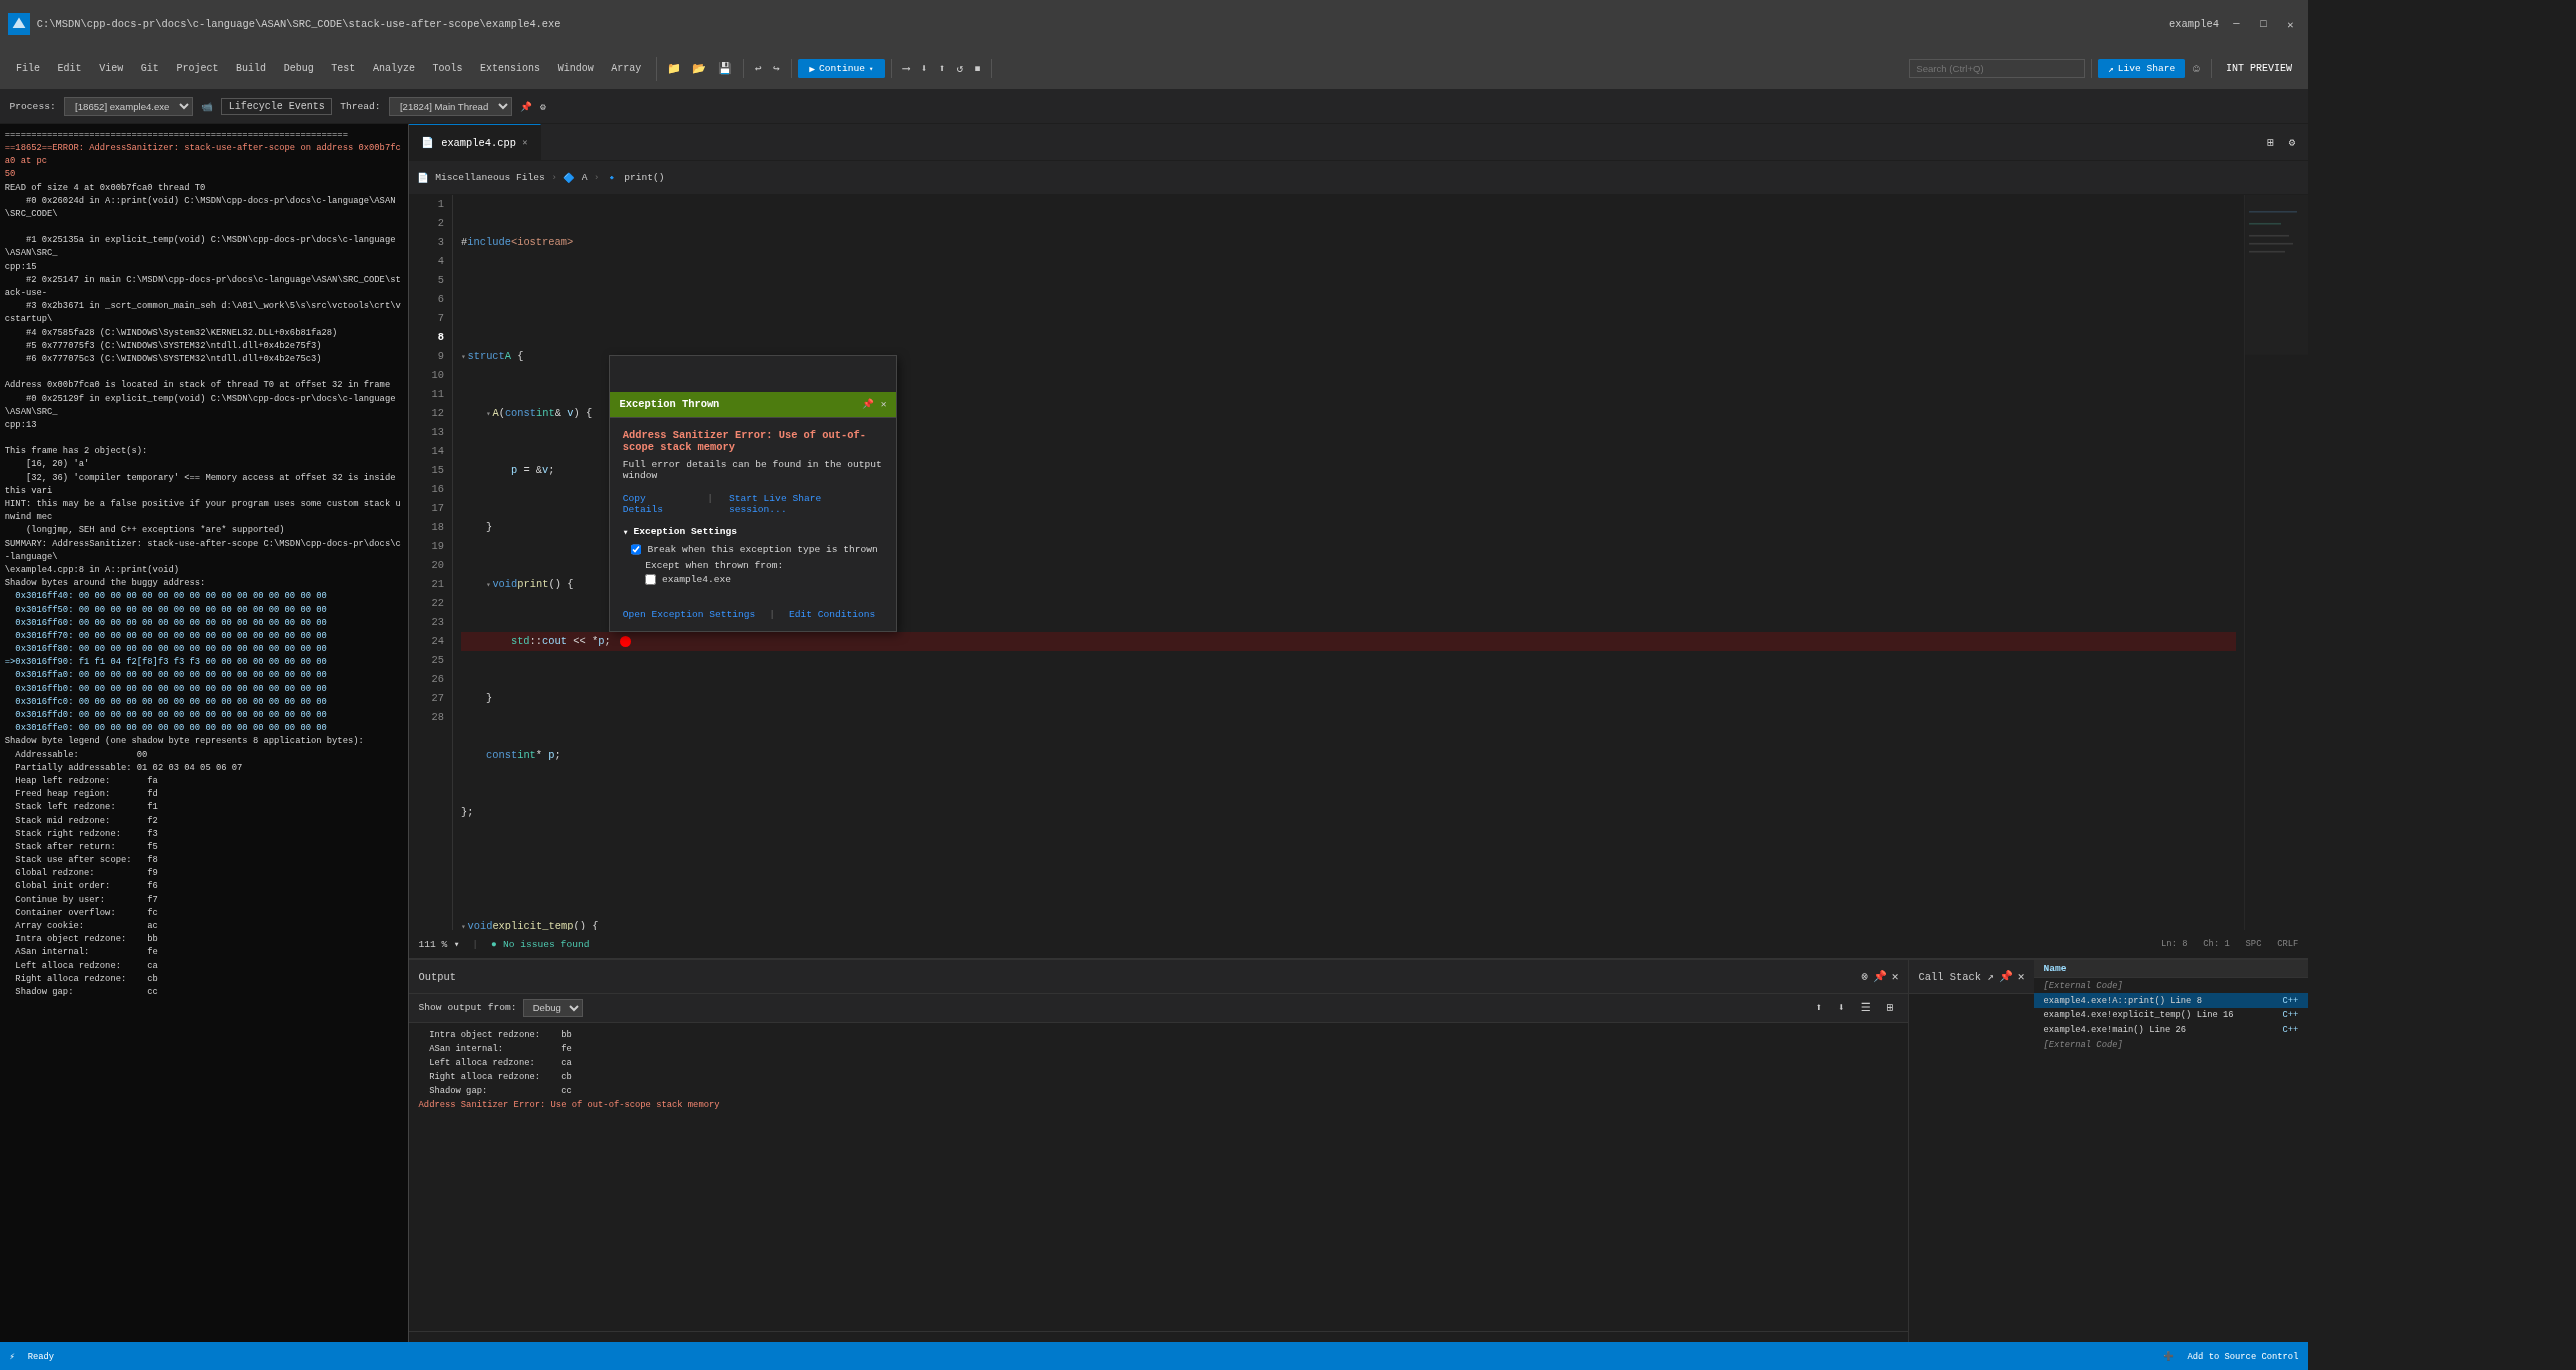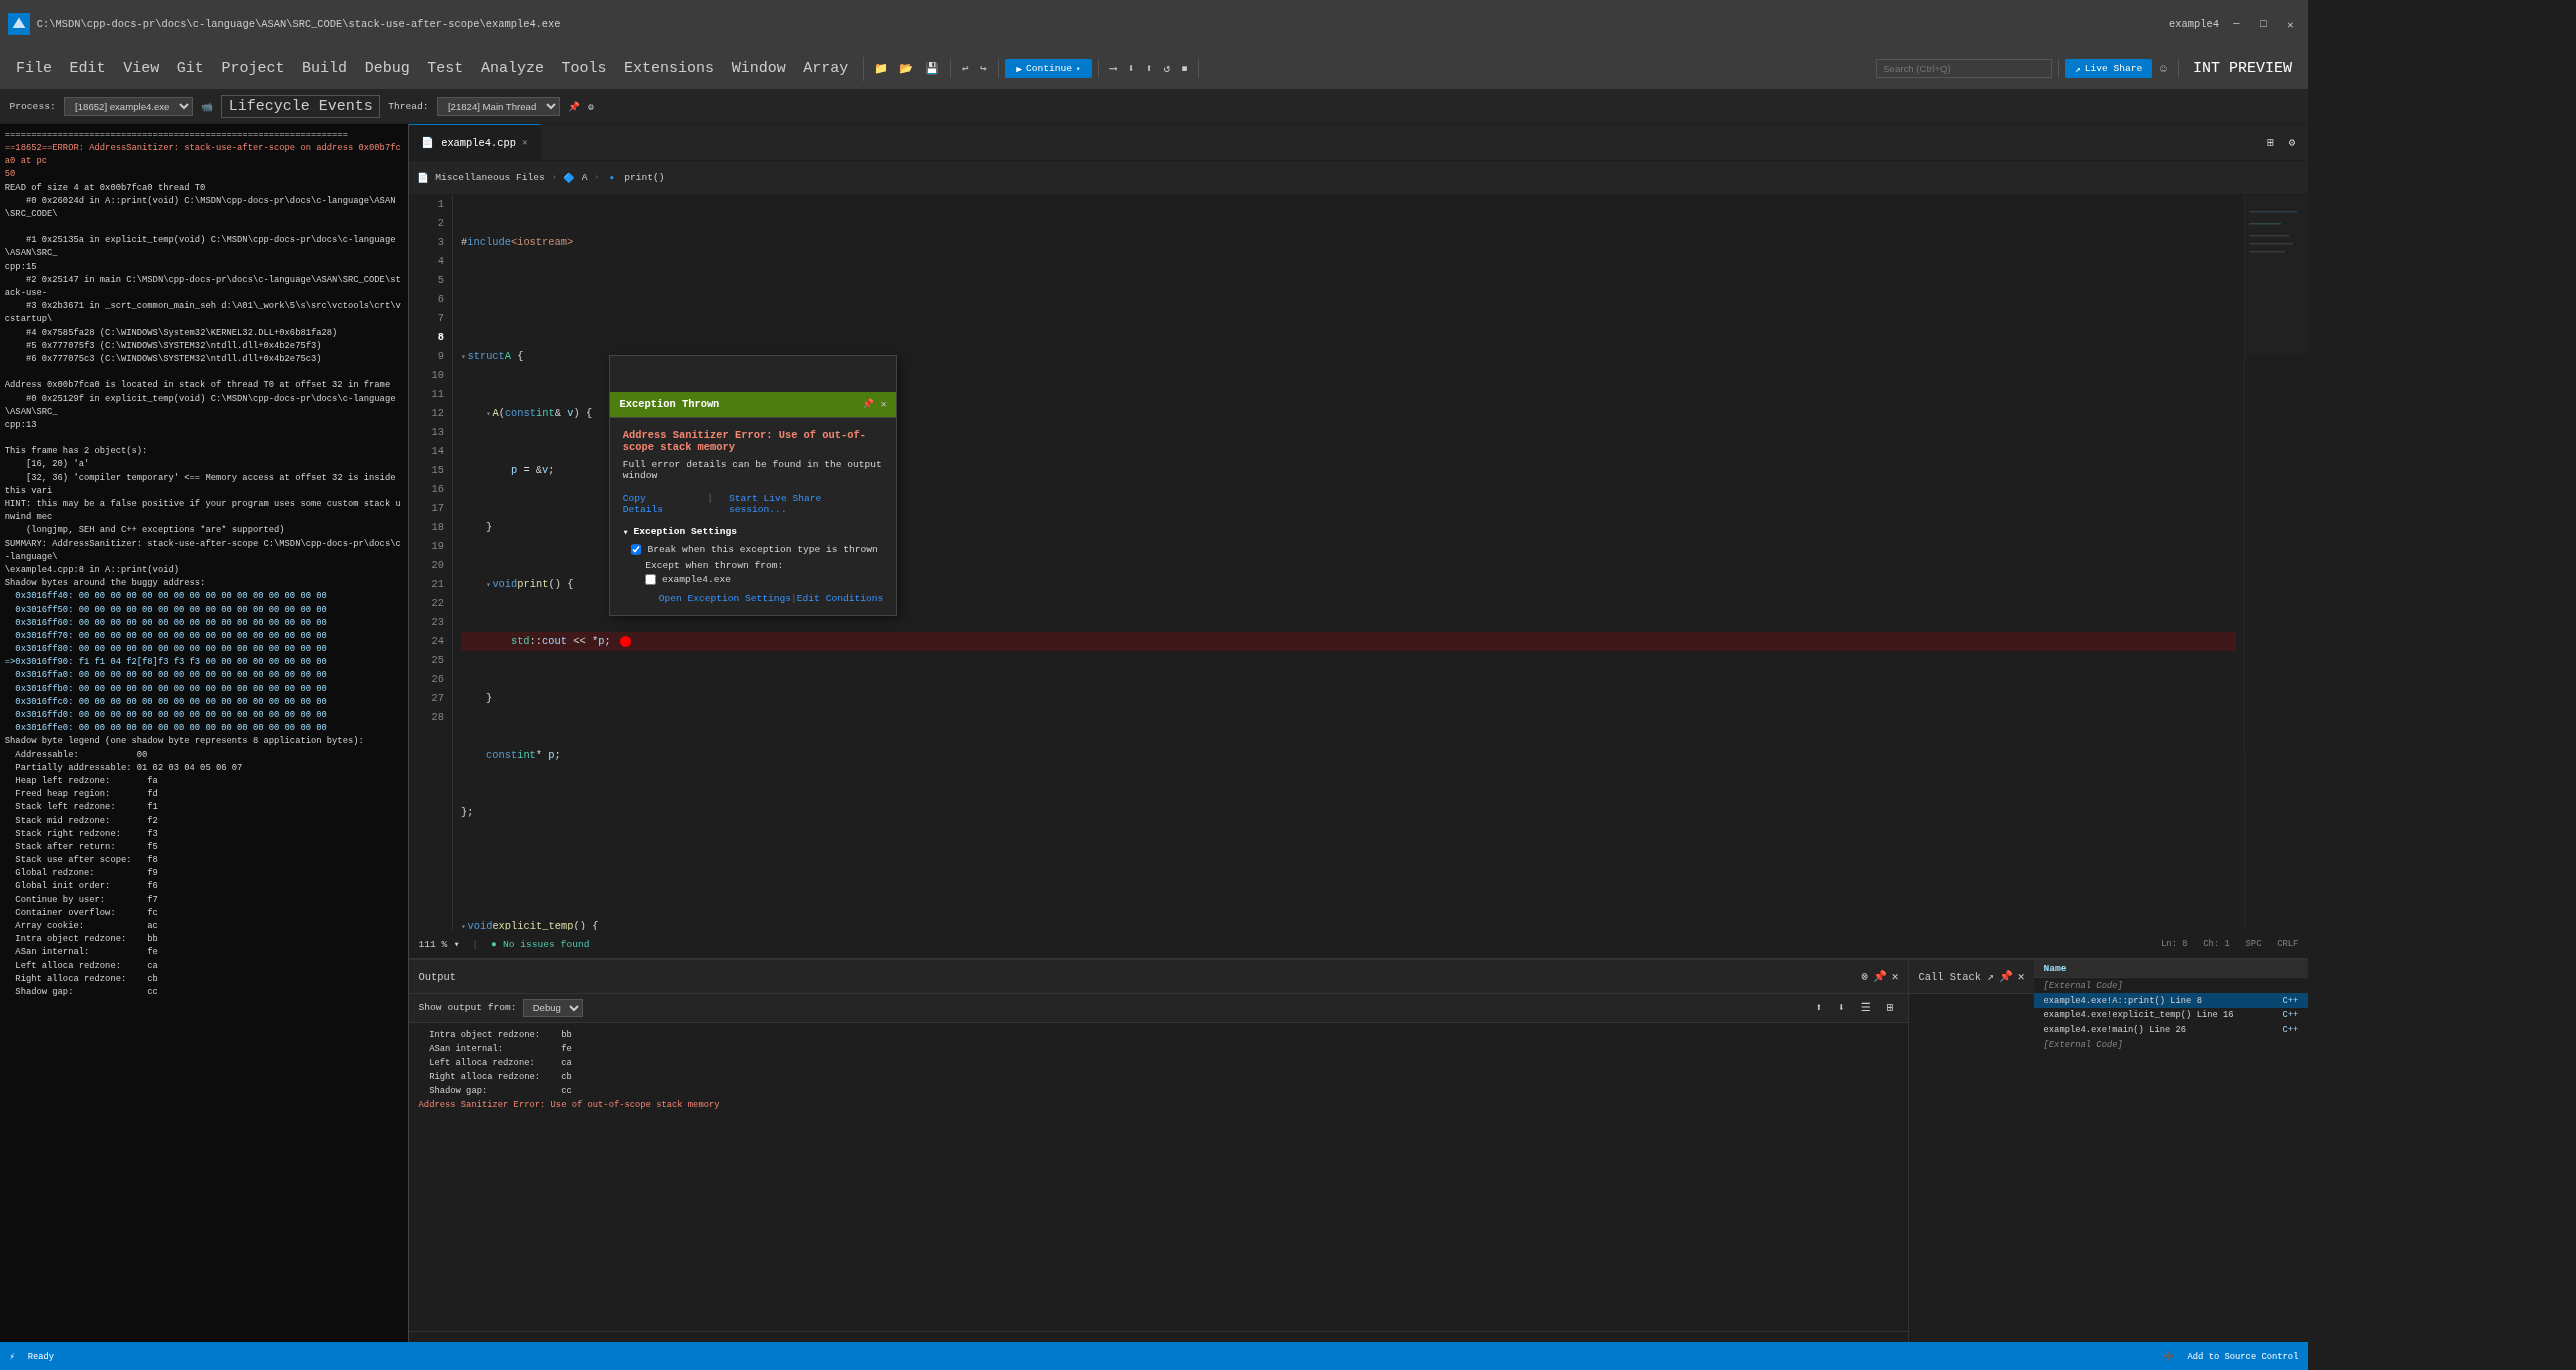--- a/index.html
+++ b/index.html
@@ -12,21 +12,21 @@
     }
     #title-bar .left { display: flex; align-items: center; gap: 6.4px; color: #ccc; font-size: 10.4px; }
     #title-bar .right { display: flex; align-items: center; gap: 8px; color: #ccc; font-size: 10.4px; }
     .title-icon { width: 22.4px; height: 22.4px; background: #007acc; display: flex; align-items: center; justify-content: center; color: white; font-size: 11.2px; font-weight: bold; }
 
     
     #menu-bar {
       display: flex; align-items: center; background: #3c3c3c; height: 42px;
       padding: 0 8px; gap: 3.2px; border-bottom: 0.8px solid #252526;
     }
-    .menu-item { color: #ccc; padding: 3.2px 8px; font-size: 15px; cursor: pointer; }
+    .menu-item { color: #ccc; padding: 3.2px 8px; font-size: 10px; cursor: pointer; }
     .menu-sep { width: 0.8px; height: 24px; background: #555; margin: 0 3.2px; }
     .search-box { background: #3c3c3c; border: 0.8px solid #555; color: #ccc; padding: 3.2px 6.4px; font-size: 9.6px; width: 176px; margin-left: auto; }
     .live-share-btn { background: #007acc; color: white; padding: 3.2px 9.6px; font-size: 9.6px; cursor: pointer; display: flex; align-items: center; gap: 4px; border-radius: 1.6px; }
     .continue-btn { background: #007acc; color: white; padding: 3.2px 11.2px; font-size: 9.6px; cursor: pointer; display: flex; align-items: center; gap: 4px; border-radius: 1.6px; }
 
     
     #terminal-panel {
       width: 409px; background: #0c0c0c; color: #d4d4d4; overflow-y: auto;
       font-size: 8.8px; line-height: 1.5; padding: 4.8px;
       border-right: 0.8px solid #444;
@@ -86,21 +86,21 @@
     #exception-popup .popup-body { padding: 11.2px 12.8px; }
     #exception-popup .error-title { color: #f48771; font-size: 10.4px; font-weight: bold; margin-bottom: 6.4px; }
     #exception-popup .error-detail { color: #d4d4d4; font-size: 9.6px; margin-bottom: 11.2px; }
     #exception-popup .links { display: flex; gap: 16px; margin-bottom: 11.2px; margin-top: 8px; }
     #exception-popup .link { color: #3794ff; font-size: 9.6px; cursor: pointer; }
     #exception-popup .link-sep { color: #666; }
     #exception-popup .section-header { color: #fff; font-size: 9.6px; font-weight: bold; margin-bottom: 6.4px; display: flex; align-items: center; gap: 4.8px; }
     #exception-popup .check-row { display: flex; align-items: center; gap: 6.4px; font-size: 9.6px; color: #d4d4d4; margin-bottom: 4.8px; margin-left: 8px; }
     #exception-popup .check-row input[type=checkbox] { width: 10.4px; height: 10.4px; }
     #exception-popup .sub-row { margin-left: 22.4px; font-size: 9.6px; color: #d4d4d4; margin-bottom: 3.2px; }
-    #exception-popup .bottom-links { display: flex; gap: 0; margin-top: 8px; justify-content: flex-end; }
+    #exception-popup .bottom-links { display: flex; gap: 14px; margin-top: 24px; }
 
     
     #status-bar {
       display: flex; align-items: center; background: #007acc; height: 29px;
       padding: 0 9.6px; font-size: 8.8px; color: white; gap: 12.8px;
     }
     .status-item { color: white; font-size: 8.8px; }
 
     
     #bottom-area { display: flex; height: 383px; border-top: 0.8px solid #333; }

